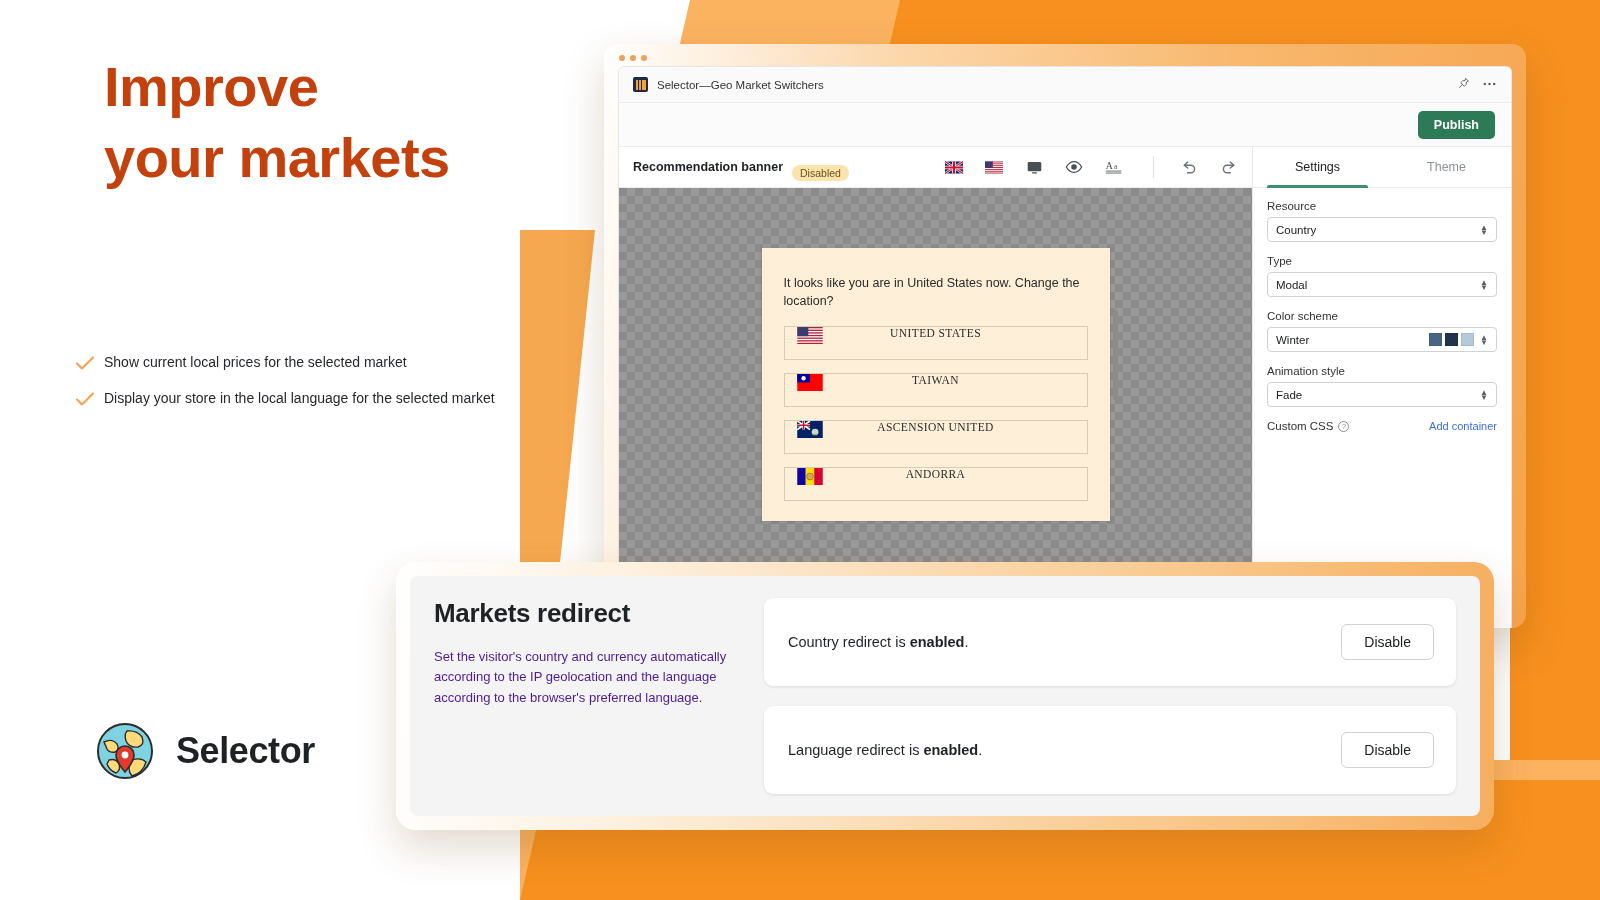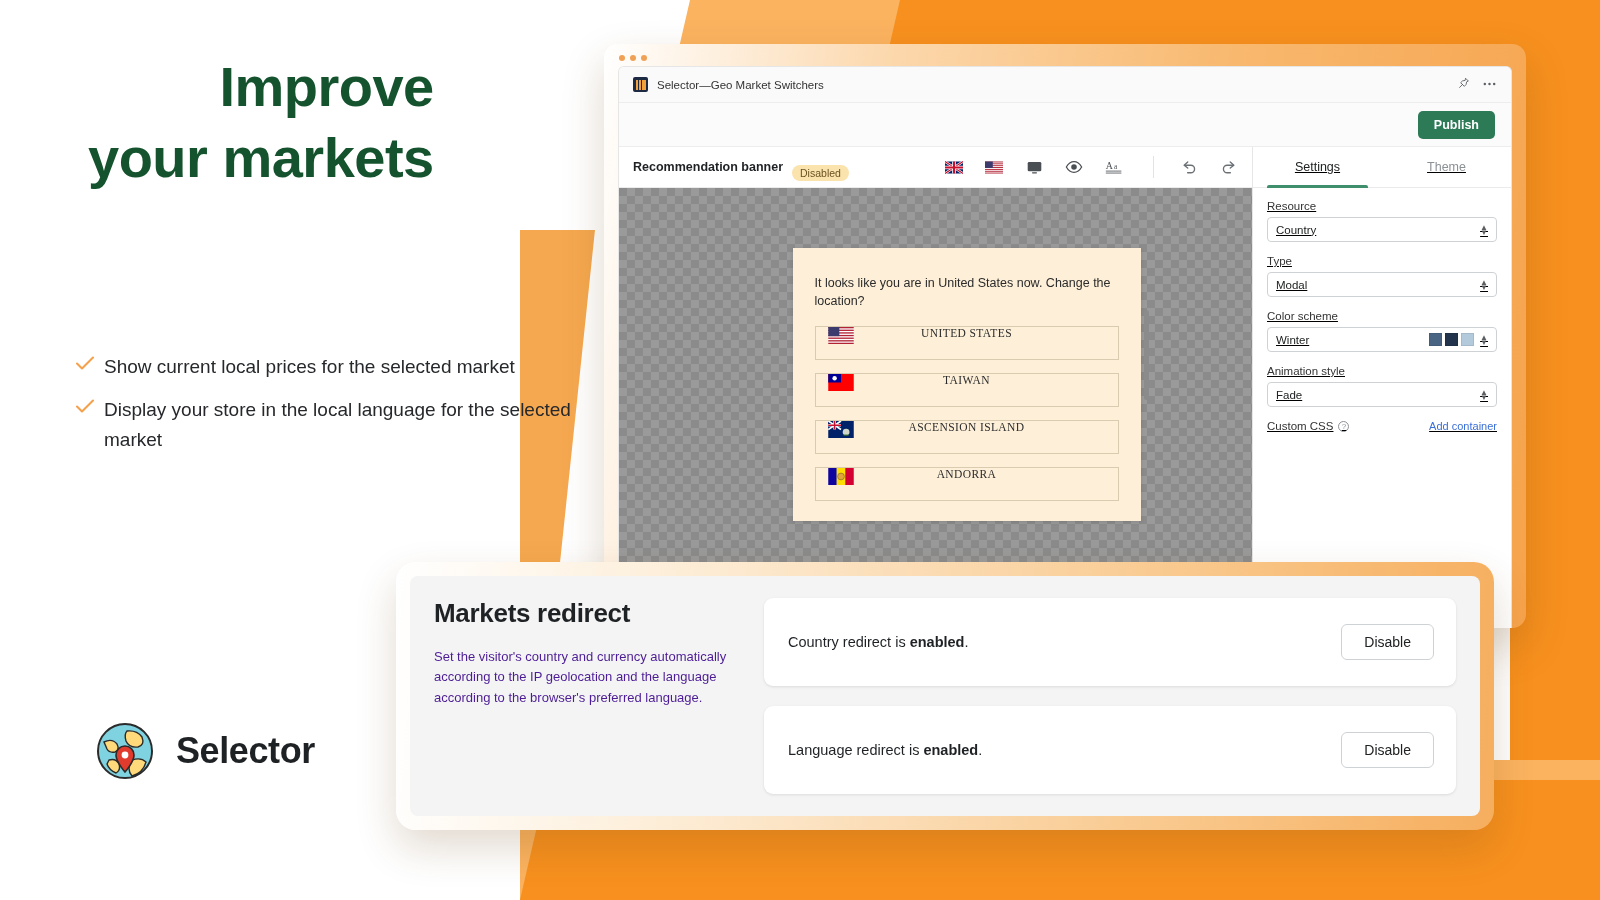--- a/index.html
+++ b/index.html
@@ -45,32 +45,32 @@
     top:230px; left:495px; width:80px; height:380px;
     background:#f5a84f;
     transform: skewX(-6deg);
   }
   .bg-white-left {
     top:0; left:0; width:520px; height:900px; background:#fff;
   }
 
   
   .headline {
-    position:absolute; left:88px; top:52px;
+    position:absolute; left:104px; top:52px;
     font-size:56px; line-height:1.26; font-weight:700;
-    color:#14532d; letter-spacing:-0.5px;text-align:right;
+    color:#c2410c; letter-spacing:-0.5px;
   }
   .bullets { position:absolute; left:72px; top:352px; width:520px; }
   .bullet { display:flex; align-items:flex-start; margin-bottom:14px; }
   .bullet .check {
     width:26px; min-width:26px; height:22px; margin-right:6px;
     display:flex; align-items:center; justify-content:center;
   }
   .bullet .txt {
-    font-size:19px; line-height:1.55; color:#26282b;
+    font-size:14px; line-height:1.55; color:#26282b;
   }
   .brand { position:absolute; left:96px; top:722px; display:flex; align-items:center; }
   .brand .globe { width:58px; height:58px; margin-right:22px; }
   .brand .name { font-size:36px; font-weight:700; color:#1f2225; letter-spacing:-0.4px; }
 
   
   .app-window {
     position:absolute; left:604px; top:44px; width:922px; height:584px;
     border-radius:14px;
     background:linear-gradient(100deg,#ffffff 0%,#fcd8ad 28%,#f8b86e 62%,#f6a34c 100%);
@@ -136,39 +136,38 @@
     background-position:0 0, 8px 8px;
     margin:0 0 0 0;
   }
   .stage-pad { position:absolute; inset:0; }
 
   .modal-card {
     position:absolute; left:50%; transform:translateX(-50%);
     top:60px; width:348px;
     background:#fdefd8; box-shadow:0 1px 4px rgba(0,0,0,.12);
     padding:26px 22px 20px 22px;
-    margin-left:31px;
   }
   .modal-text { font-size:12.5px; line-height:1.45; color:#2b2b2b; margin-bottom:16px; }
   .country-row {
     display:flex; align-items:flex-start; height:34px; margin-bottom:13px;
     border:1px solid #d8cbb0; background:#fdefd8; cursor:pointer;font-family:Liberation Serif, serif;
   }
   .country-row .flag { width:26px; height:17px; margin-left:12px; flex:none; display:block; }
   .country-row .cname {
     flex:1; text-align:center; font-size:11.5px; letter-spacing:.4px;
     color:#2b2b2b; margin-right:38px;
   }
   .modal-scroll {
     position:absolute; right:-8px; top:62px; width:5px; height:90px;
     background:#8b8b8b; border-radius:3px;
   }
 
   
-  .settings-panel { width:258px; background:#fff; display:flex; flex-direction:column;text-decoration:underline; }
+  .settings-panel { width:258px; background:#fff; display:flex; flex-direction:column; }
   .panel-tabs { display:flex; height:41px; border-bottom:1px solid #ebebeb; }
   .panel-tab {
     flex:1; display:flex; align-items:center; justify-content:center;
     font-size:12.5px; color:#8c9196; cursor:pointer; position:relative;
   }
   .panel-tab.active { color:#202223; }
   .panel-tab.active::after {
     content:""; position:absolute; left:14px; right:14px; bottom:-1px; height:3px;
     background:#3f8f6d; border-radius:2px 2px 0 0;
   }
@@ -414,21 +413,21 @@
                     <rect width="30" height="20" fill="#012169"></rect>
                     <g transform="translate(0,0) scale(0.5)">
                       <rect width="30" height="20" fill="#012169"></rect>
                       <path d="M0 0 L30 20 M30 0 L0 20" stroke="#fff" stroke-width="4"></path>
                       <path d="M15 0 V20 M0 10 H30" stroke="#fff" stroke-width="6"></path>
                       <path d="M15 0 V20 M0 10 H30" stroke="#C8102E" stroke-width="3.2"></path>
                     </g>
                     <circle cx="21" cy="13" r="4" fill="#cfd8c8"></circle>
                     <path d="M18 16 h6 v1.5 h-6z" fill="#2a5d2a"></path>
                   </svg>
-                  <span class="cname">ASCENSION ISLAND</span>
+                  <span class="cname">ASCENSION UNITED</span>
                 </div>
 
                 <div class="country-row" style="margin-bottom:0">
                   <svg class="flag" viewBox="0 0 30 20">
                     <rect width="10" height="20" fill="#10069F"></rect>
                     <rect x="10" width="10" height="20" fill="#FEDD00"></rect>
                     <rect x="20" width="10" height="20" fill="#D50032"></rect>
                     <circle cx="15" cy="10" r="4" fill="#e0a63a" stroke="#8a6a1f" stroke-width=".8"></circle>
                   </svg>
                   <span class="cname">ANDORRA</span>

